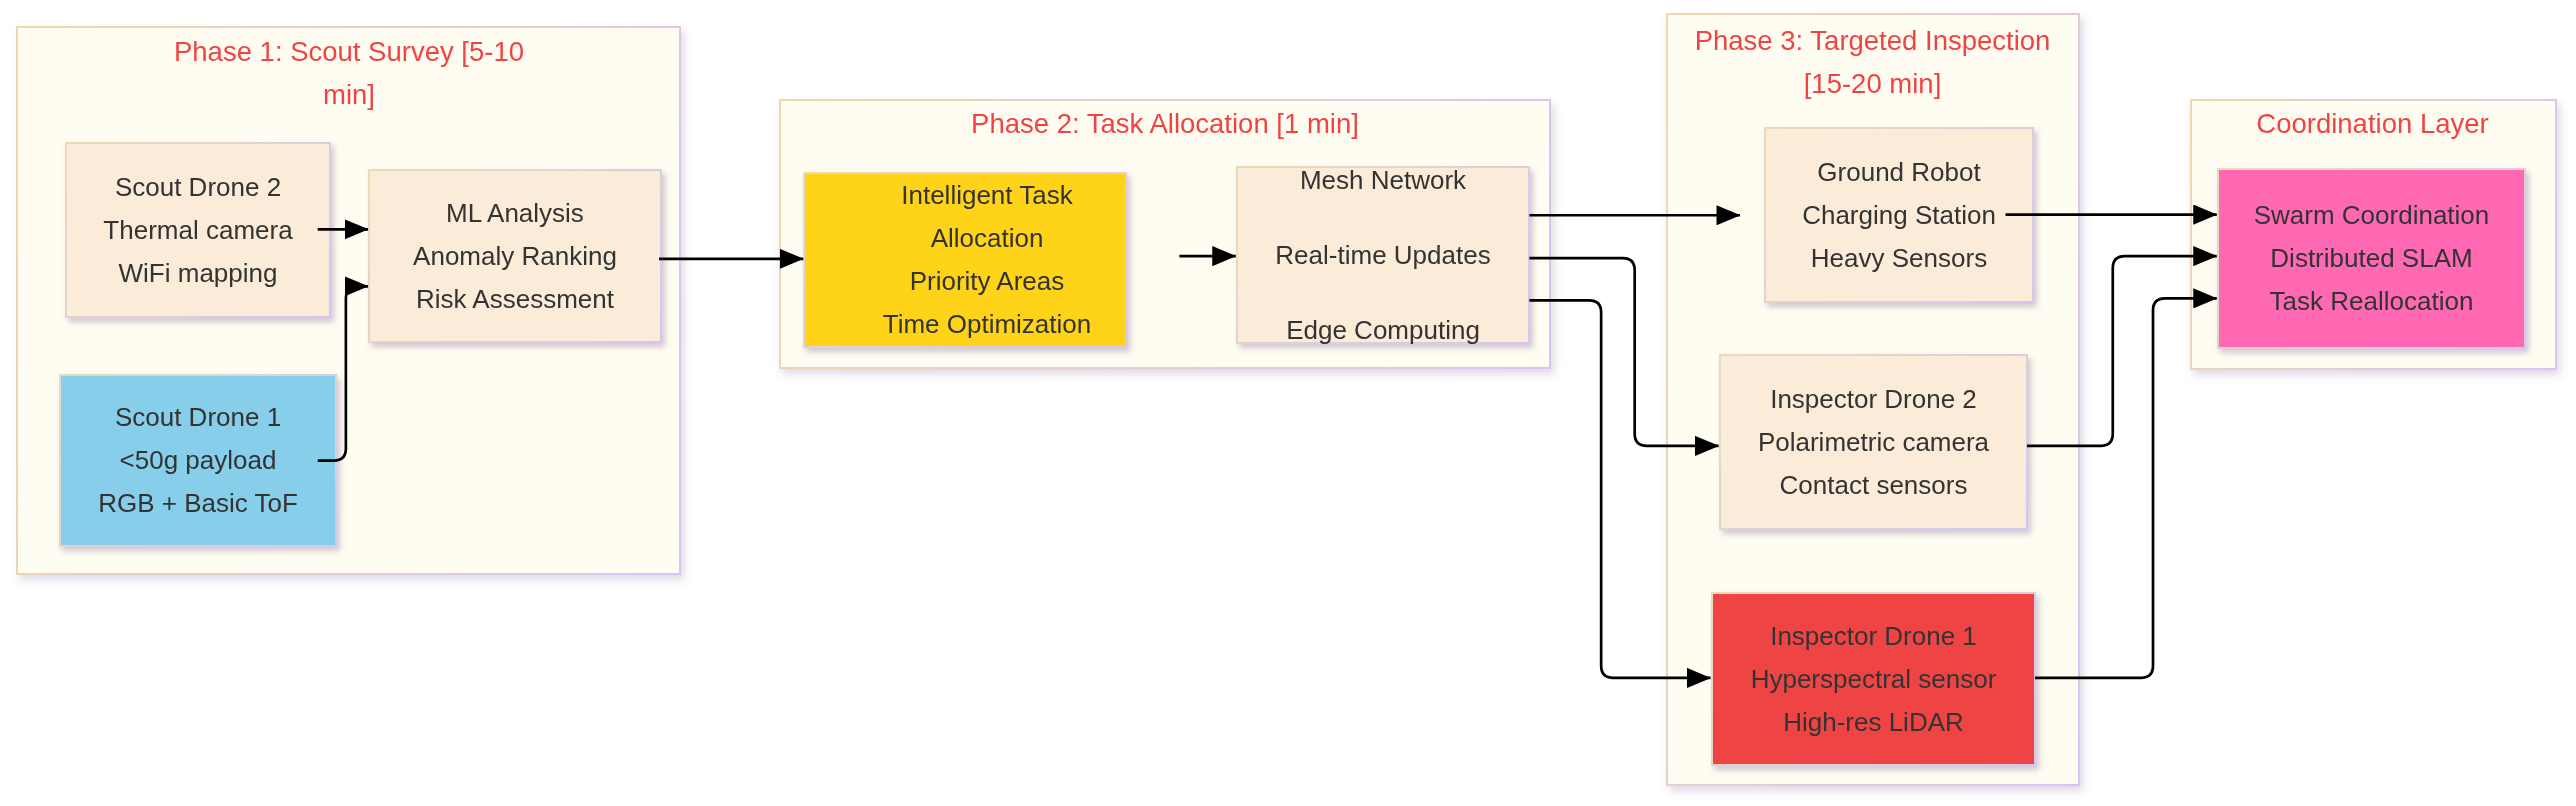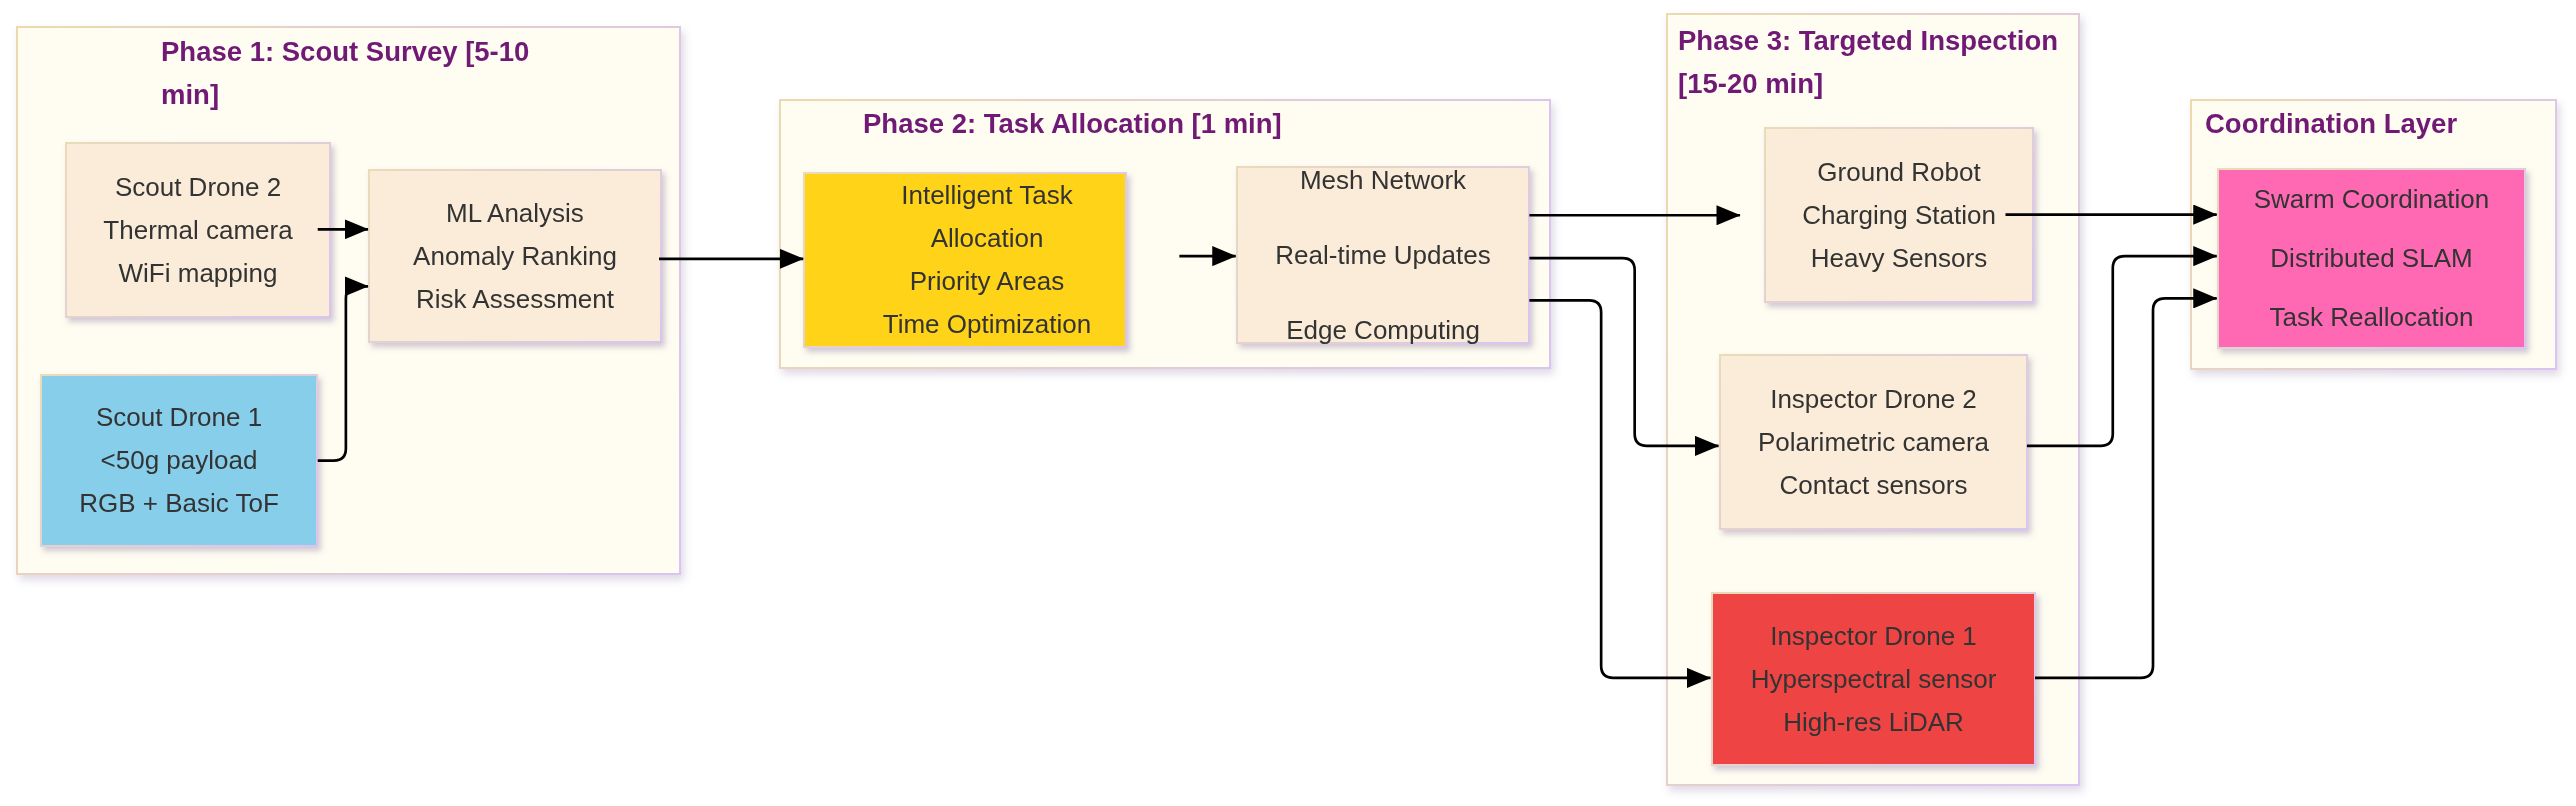--- a/index.html
+++ b/index.html
@@ -19,47 +19,46 @@
   .cluster {
     position: absolute;
     background: #fffdf2;
     border: 2px solid;
     border-image: linear-gradient(110deg, #edd9ae, #d9c4f2) 1;
     box-shadow: 3.4px 4.7px 8px rgba(140, 120, 165, 0.28);
     box-sizing: border-box;
   }
   .cluster-title {
     position: absolute;
-    text-align: left;
+    text-align: center;
     font-size: 27.5px;
     line-height: 43px;
-    color: #701a75;
-    font-weight: bold;
+    color: #ef4444;
   }
   
   .node {
     position: absolute;
     display: flex;
     flex-direction: column;
     justify-content: center;
     align-items: center;
     text-align: center;
     font-size: 26px;
     line-height: 43px;
     color: #333333;
     border: 2px solid;
     border-image: linear-gradient(135deg, #eadbb8, #d9c4f2) 1;
     box-shadow: 2.7px 4px 6px rgba(120, 100, 150, 0.35);
     box-sizing: border-box;
   }
   .fill-cream { background: #faecd8; }
-  .fill-blue  { background: #87ceeb; }
+  .fill-blue  { background: #87ceeb; margin-left: 19px; }
   .fill-gold  { background: #ffd317; }
   .fill-green { background: #ef4444; }
-  .fill-pink  { background: #ff69b4; gap: 16px; }
+  .fill-pink  { background: #ff69b4; }
   
   .edges-svg {
     position: absolute;
     left: 0; top: 0;
     width: 2576px;
     height: 806px;
     pointer-events: none;
   }
   .edges-svg path.edge {
     fill: none;

